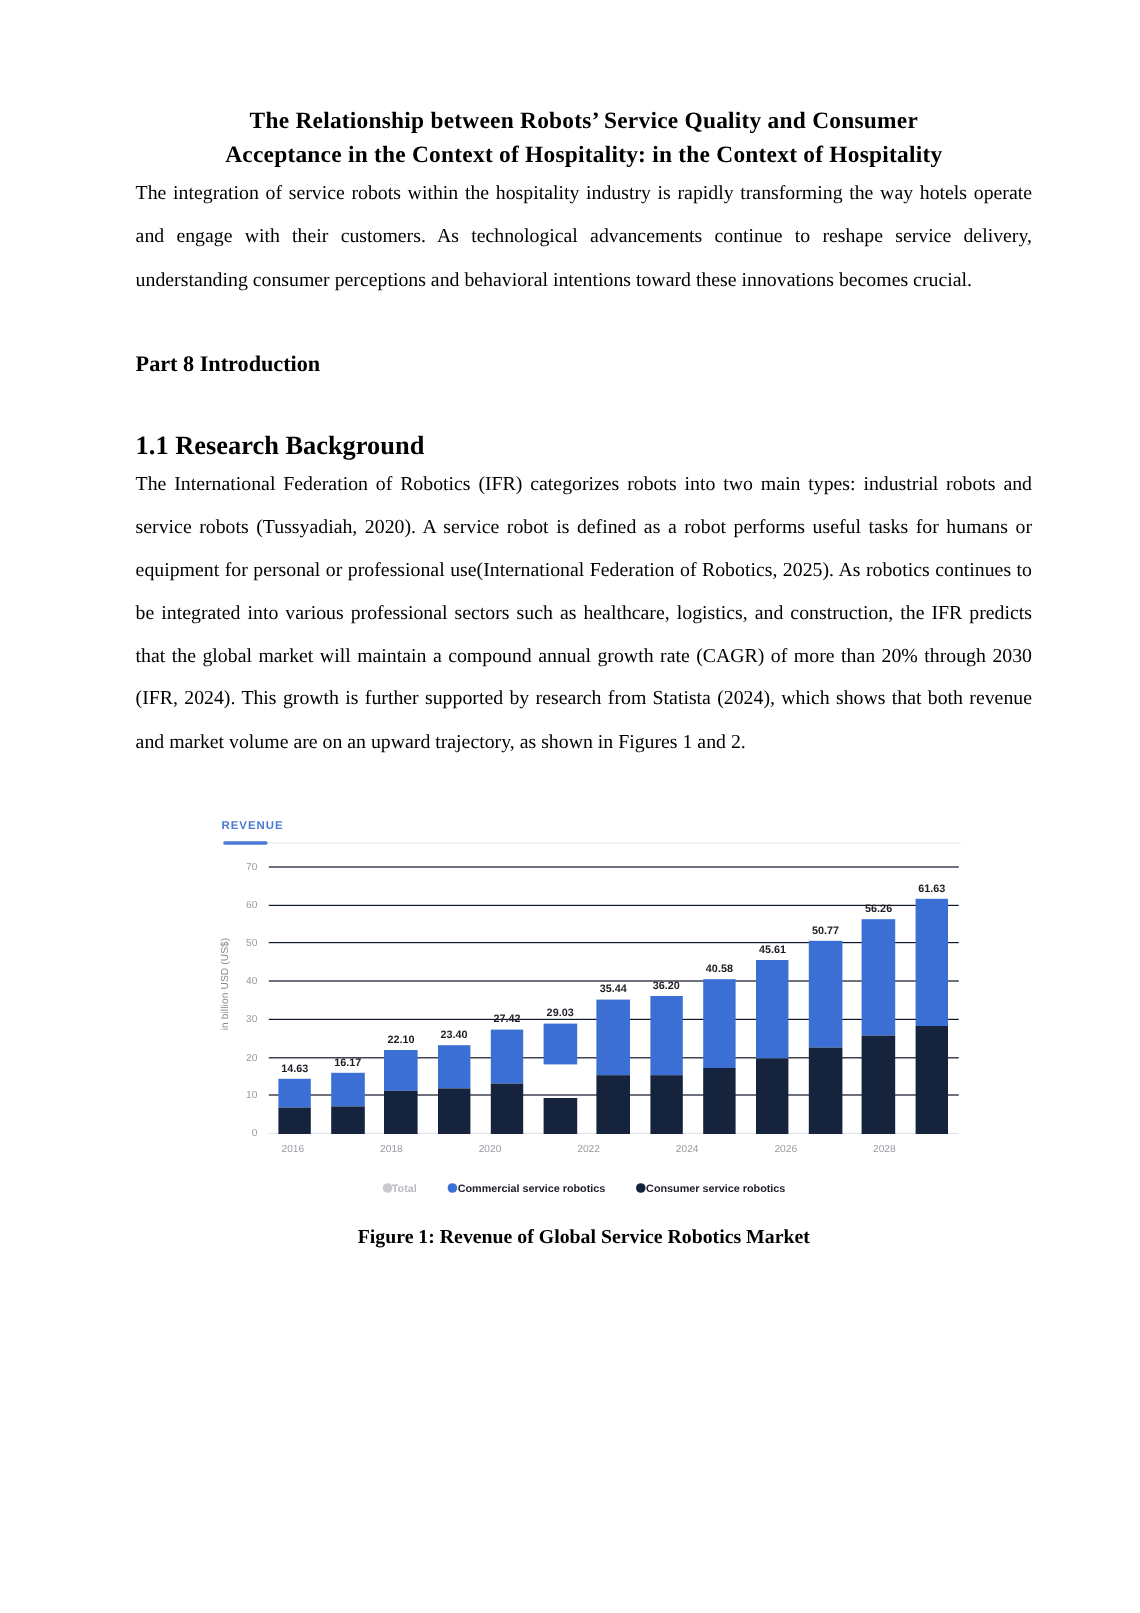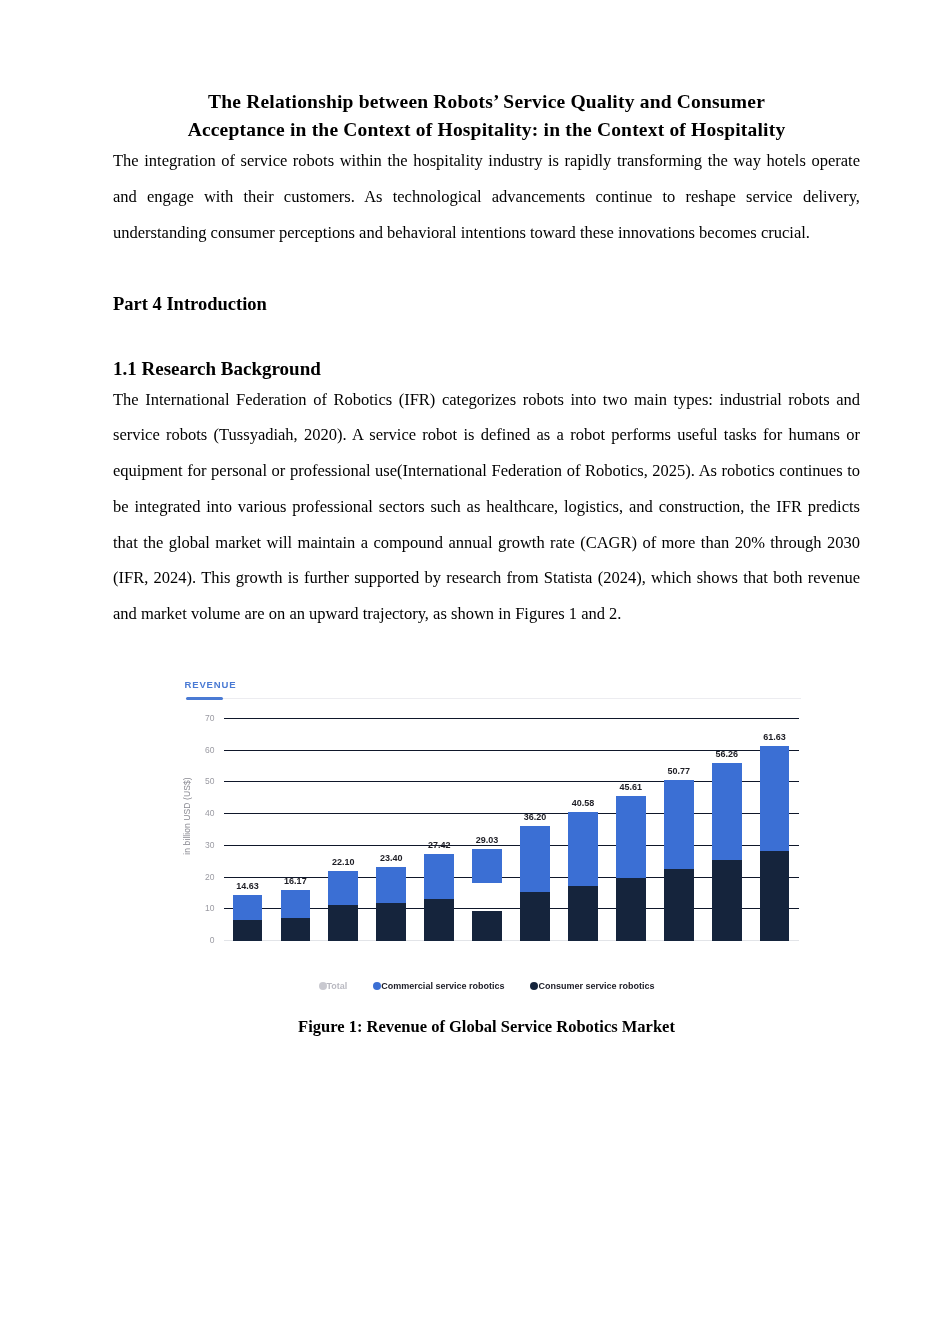--- a/index.html
+++ b/index.html
@@ -57,21 +57,21 @@
     margin: 0;
     padding-top: 41px;
     font-size: 18.5px;
     font-weight: bold;
     line-height: 1.3;
     text-align: left;
   }
   h3.sub-heading {
     margin: 0;
     padding-top: 41px;
-    font-size: 19px;
+    font-size: 22px;
     font-weight: bold;
     line-height: 1.3;
     text-align: left;
   }
 
   
   .figure-block {
     margin-top: 35px;
     width: 747px;
   }
@@ -260,21 +260,21 @@
 <div class="page">
   <div class="content">
 
     <h1 class="doc-title">
       <span>The Relationship between Robots’ Service Quality and Consumer</span>
       <span class="line2">Acceptance in the Context of Hospitality: in the Context of Hospitality</span>
     </h1>
 
     <p class="body-par par-intro">The integration of service robots within the hospitality industry is rapidly transforming the way hotels operate and engage with their customers. As technological advancements continue to reshape service delivery, understanding consumer perceptions and behavioral intentions toward these innovations becomes crucial.</p>
 
-    <h2 class="part-heading">Part 4 Introduction</h2>
+    <h2 class="part-heading">Part 8 Introduction</h2>
 
     <h3 class="sub-heading">1.1 Research Background</h3>
 
     <p class="body-par par-background">The International Federation of Robotics (IFR) categorizes robots into two main types: industrial robots and service robots (Tussyadiah, 2020). A service robot is defined as a robot performs useful tasks for humans or equipment for personal or professional use(International Federation of Robotics, 2025). As robotics continues to be integrated into various professional sectors such as healthcare, logistics, and construction, the IFR predicts that the global market will maintain a compound annual growth rate (CAGR) of more than 20% through 2030 (IFR, 2024). This growth is further supported by research from Statista (2024), which shows that both revenue and market volume are on an upward trajectory, as shown in Figures 1 and 2.</p>
 
     <div class="figure-block">
 
       <div class="chart-card">
         <div class="chart-tab">REVENUE</div>
         <div class="chart-tab-rule"></div>
@@ -345,20 +345,27 @@
                 </div>
               </div>
               <div class="bar-slot">
                 <div class="bar-stack" style="height: 38.7067%; gap: 28px;">
                   <span class="bar-value">29.03</span>
                   <div class="seg-commercial" style="height: 53.1519%; background: rgb(59, 111, 212);"></div>
                   <div class="seg-consumer" style="height: 46.8481%; background: rgb(21, 36, 60);"></div>
                 </div>
               </div>
               <div class="bar-slot">
+                <div class="bar-stack" style="height: 47.2533%;">
+                  <span class="bar-value">35.44</span>
+                  <div class="seg-commercial" style="height: 56.8284%; background: rgb(59, 111, 212);"></div>
+                  <div class="seg-consumer" style="height: 43.1716%; background: rgb(21, 36, 60);"></div>
+                </div>
+              </div>
+              <div class="bar-slot">
                 <div class="bar-stack" style="height: 48.2667%;">
                   <span class="bar-value">36.20</span>
                   <div class="seg-commercial" style="height: 56.9061%; background: rgb(59, 111, 212);"></div>
                   <div class="seg-consumer" style="height: 43.0939%; background: rgb(21, 36, 60);"></div>
                 </div>
               </div>
               <div class="bar-slot">
                 <div class="bar-stack" style="height: 54.1067%;">
                   <span class="bar-value">40.58</span>
                   <div class="seg-commercial" style="height: 57.3682%; background: rgb(59, 111, 212);"></div>
@@ -387,20 +394,36 @@
                 </div>
               </div>
               <div class="bar-slot">
                 <div class="bar-stack" style="height: 82.1733%;">
                   <span class="bar-value">61.63</span>
                   <div class="seg-commercial" style="height: 53.7563%; background: rgb(59, 111, 212);"></div>
                   <div class="seg-consumer" style="height: 46.2437%; background: rgb(21, 36, 60);"></div>
                 </div>
               </div>
             </div>
+          <div class="x-axis">
+              <div class="x-slot">2016</div>
+              <div class="x-slot"></div>
+              <div class="x-slot">2018</div>
+              <div class="x-slot"></div>
+              <div class="x-slot">2020</div>
+              <div class="x-slot"></div>
+              <div class="x-slot">2022</div>
+              <div class="x-slot"></div>
+              <div class="x-slot">2024</div>
+              <div class="x-slot"></div>
+              <div class="x-slot">2026</div>
+              <div class="x-slot"></div>
+              <div class="x-slot">2028</div>
+              <div class="x-slot"></div>
+            </div>
         </div>
 
         <div class="chart-legend">
             <div class="legend-item inactive">
               <span class="legend-dot" style="background: rgb(201, 201, 208);"></span>
               <span>Total</span>
             </div>
             <div class="legend-item">
               <span class="legend-dot" style="background: rgb(59, 111, 212);"></span>
               <span>Commercial service robotics</span>

